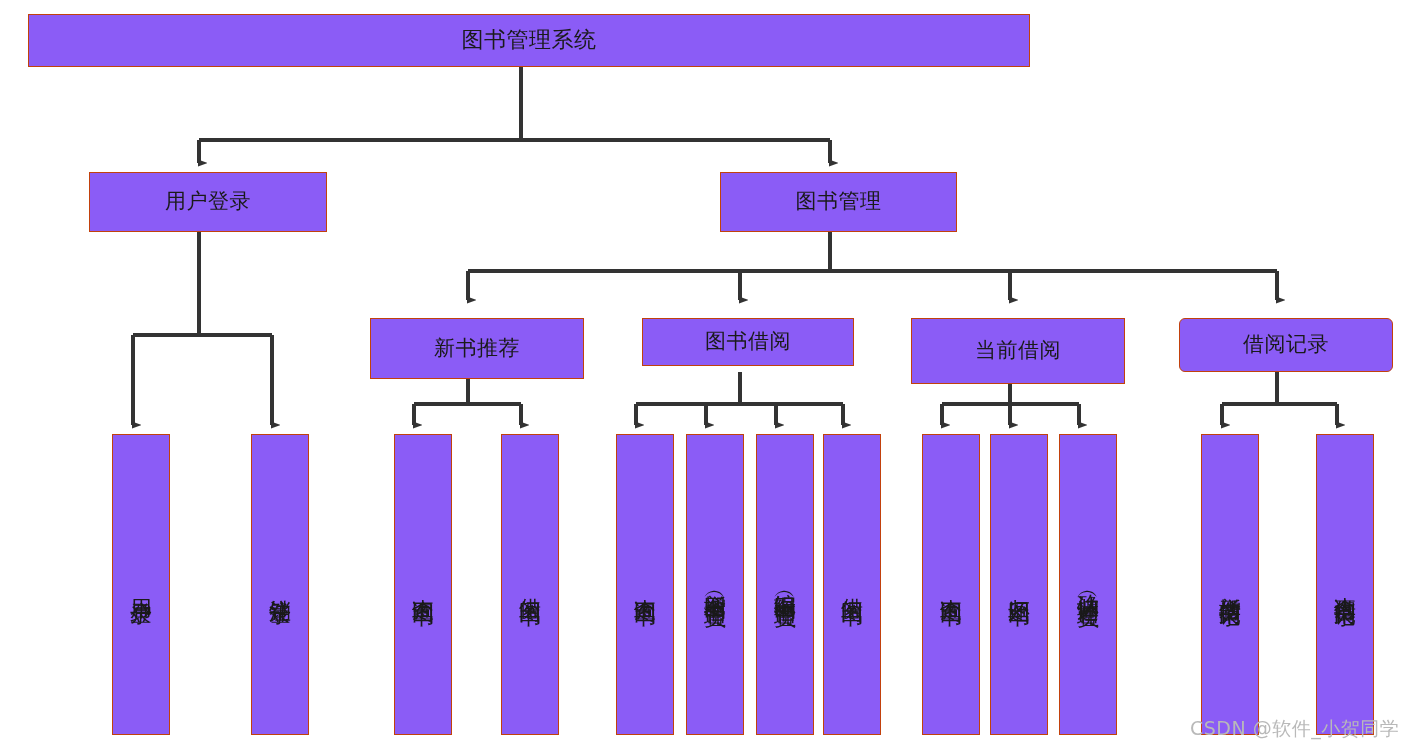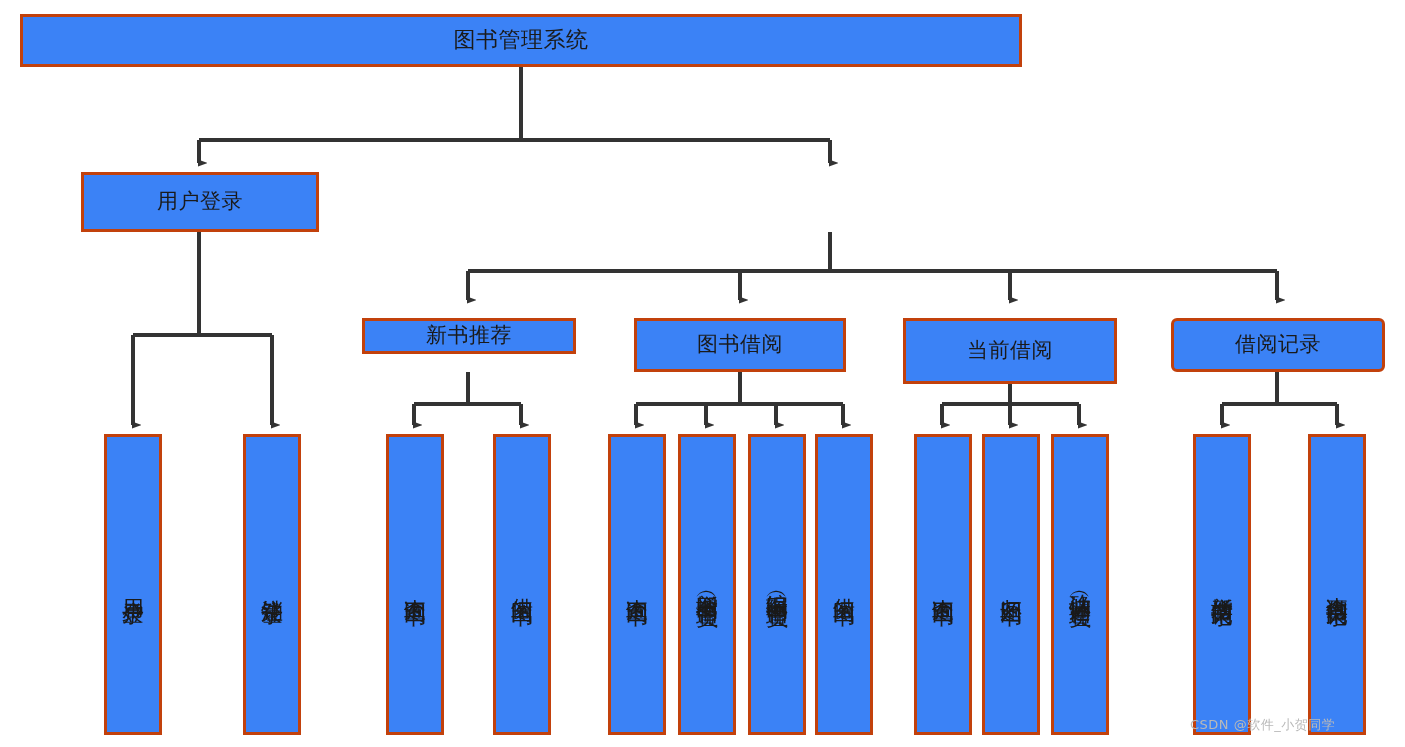--- a/index.html
+++ b/index.html
@@ -22,26 +22,27 @@
     position: absolute;
     left: 0;
     top: 0;
     width: 1405px;
     height: 747px;
     pointer-events: none;
   }
   .node {
     position: absolute;
     box-sizing: border-box;
-    background: #3b82f6;
-    border: 3px solid #c2410c;
+    background: #8b5cf6;
+    border: 1px solid #c2410c;
     display: flex;
     align-items: center;
     justify-content: center;
     color: #1a1a1a;
+    margin-left: 8px;
   }
   .node .node-label {
     display: block;
     text-align: center;
     line-height: 1.22;
     letter-spacing: 0.5px;
   }
   
   .node.horiz .node-label {
     font-size: 21px;
@@ -60,21 +61,21 @@
     text-orientation: upright;
     font-size: 22px;
     line-height: 1.28;
     letter-spacing: 2px;
     max-height: 272px;
     text-align: center;
   }
   .watermark {
     position: absolute;
     color: #b9b9b9;
-    font-size: 13px;
+    font-size: 19px;
     white-space: nowrap;
     letter-spacing: 0.5px;
     user-select: none;
   }
 </style>
 </head>
 <body>
 
 <div id="diagram-root">
 
@@ -131,25 +132,28 @@
     </g>
   </svg>
 
   <div class="node horiz root" style="left:20px; top:14px; width:1002px; height:53px;">
     <span class="node-label">图书管理系统</span>
   </div>
 
   <div class="node horiz" style="left:81px; top:172px; width:238px; height:60px;">
     <span class="node-label">用户登录</span>
   </div>
-
-  <div class="node horiz" style="left:362px; top:318px; width:214px; height:36px;">
+  <div class="node horiz" style="left:712px; top:172px; width:237px; height:60px;">
+    <span class="node-label">图书管理</span>
+  </div>
+
+  <div class="node horiz" style="left:362px; top:318px; width:214px; height:61px;">
     <span class="node-label">新书推荐</span>
   </div>
-  <div class="node horiz" style="left:634px; top:318px; width:212px; height:54px;">
+  <div class="node horiz" style="left:634px; top:318px; width:212px; height:48px;">
     <span class="node-label">图书借阅</span>
   </div>
   <div class="node horiz" style="left:903px; top:318px; width:214px; height:66px;">
     <span class="node-label">当前借阅</span>
   </div>
   <div class="node horiz" style="left:1171px; top:318px; width:214px; height:54px;border-radius:6px;">
     <span class="node-label">借阅记录</span>
   </div>
 
   <div class="node vert" style="left:104px; top:434px; width:58px; height:301px;">

